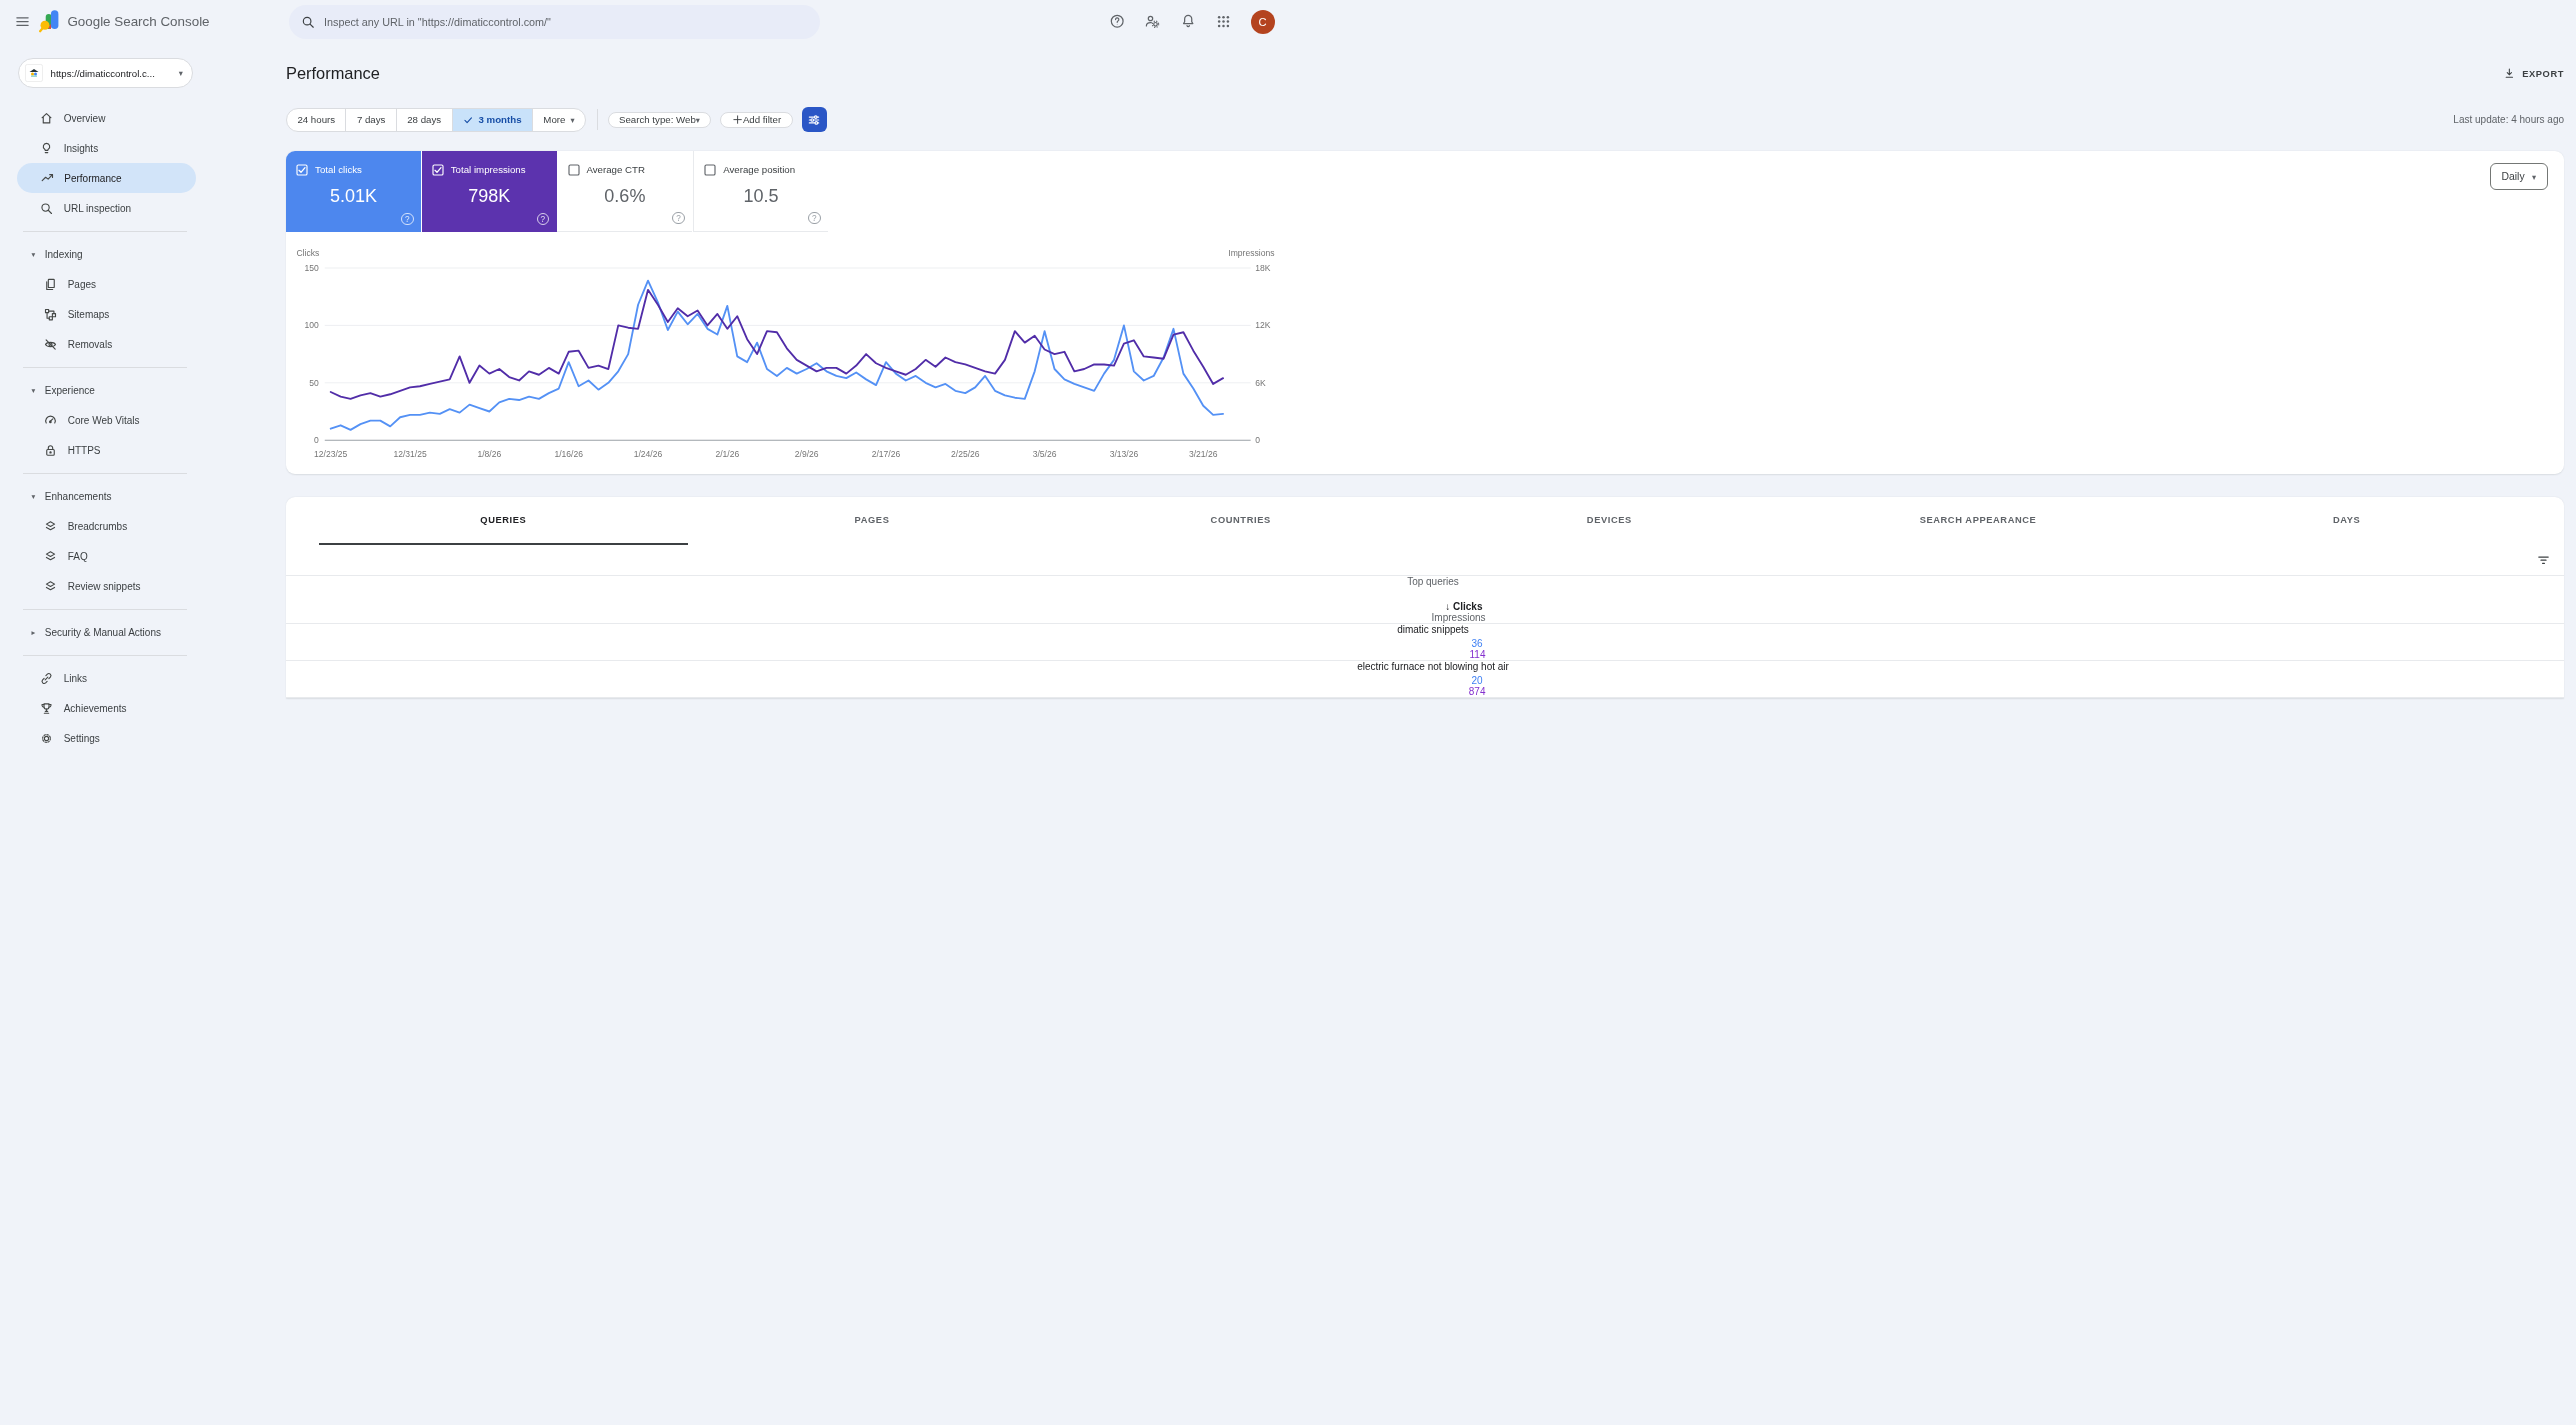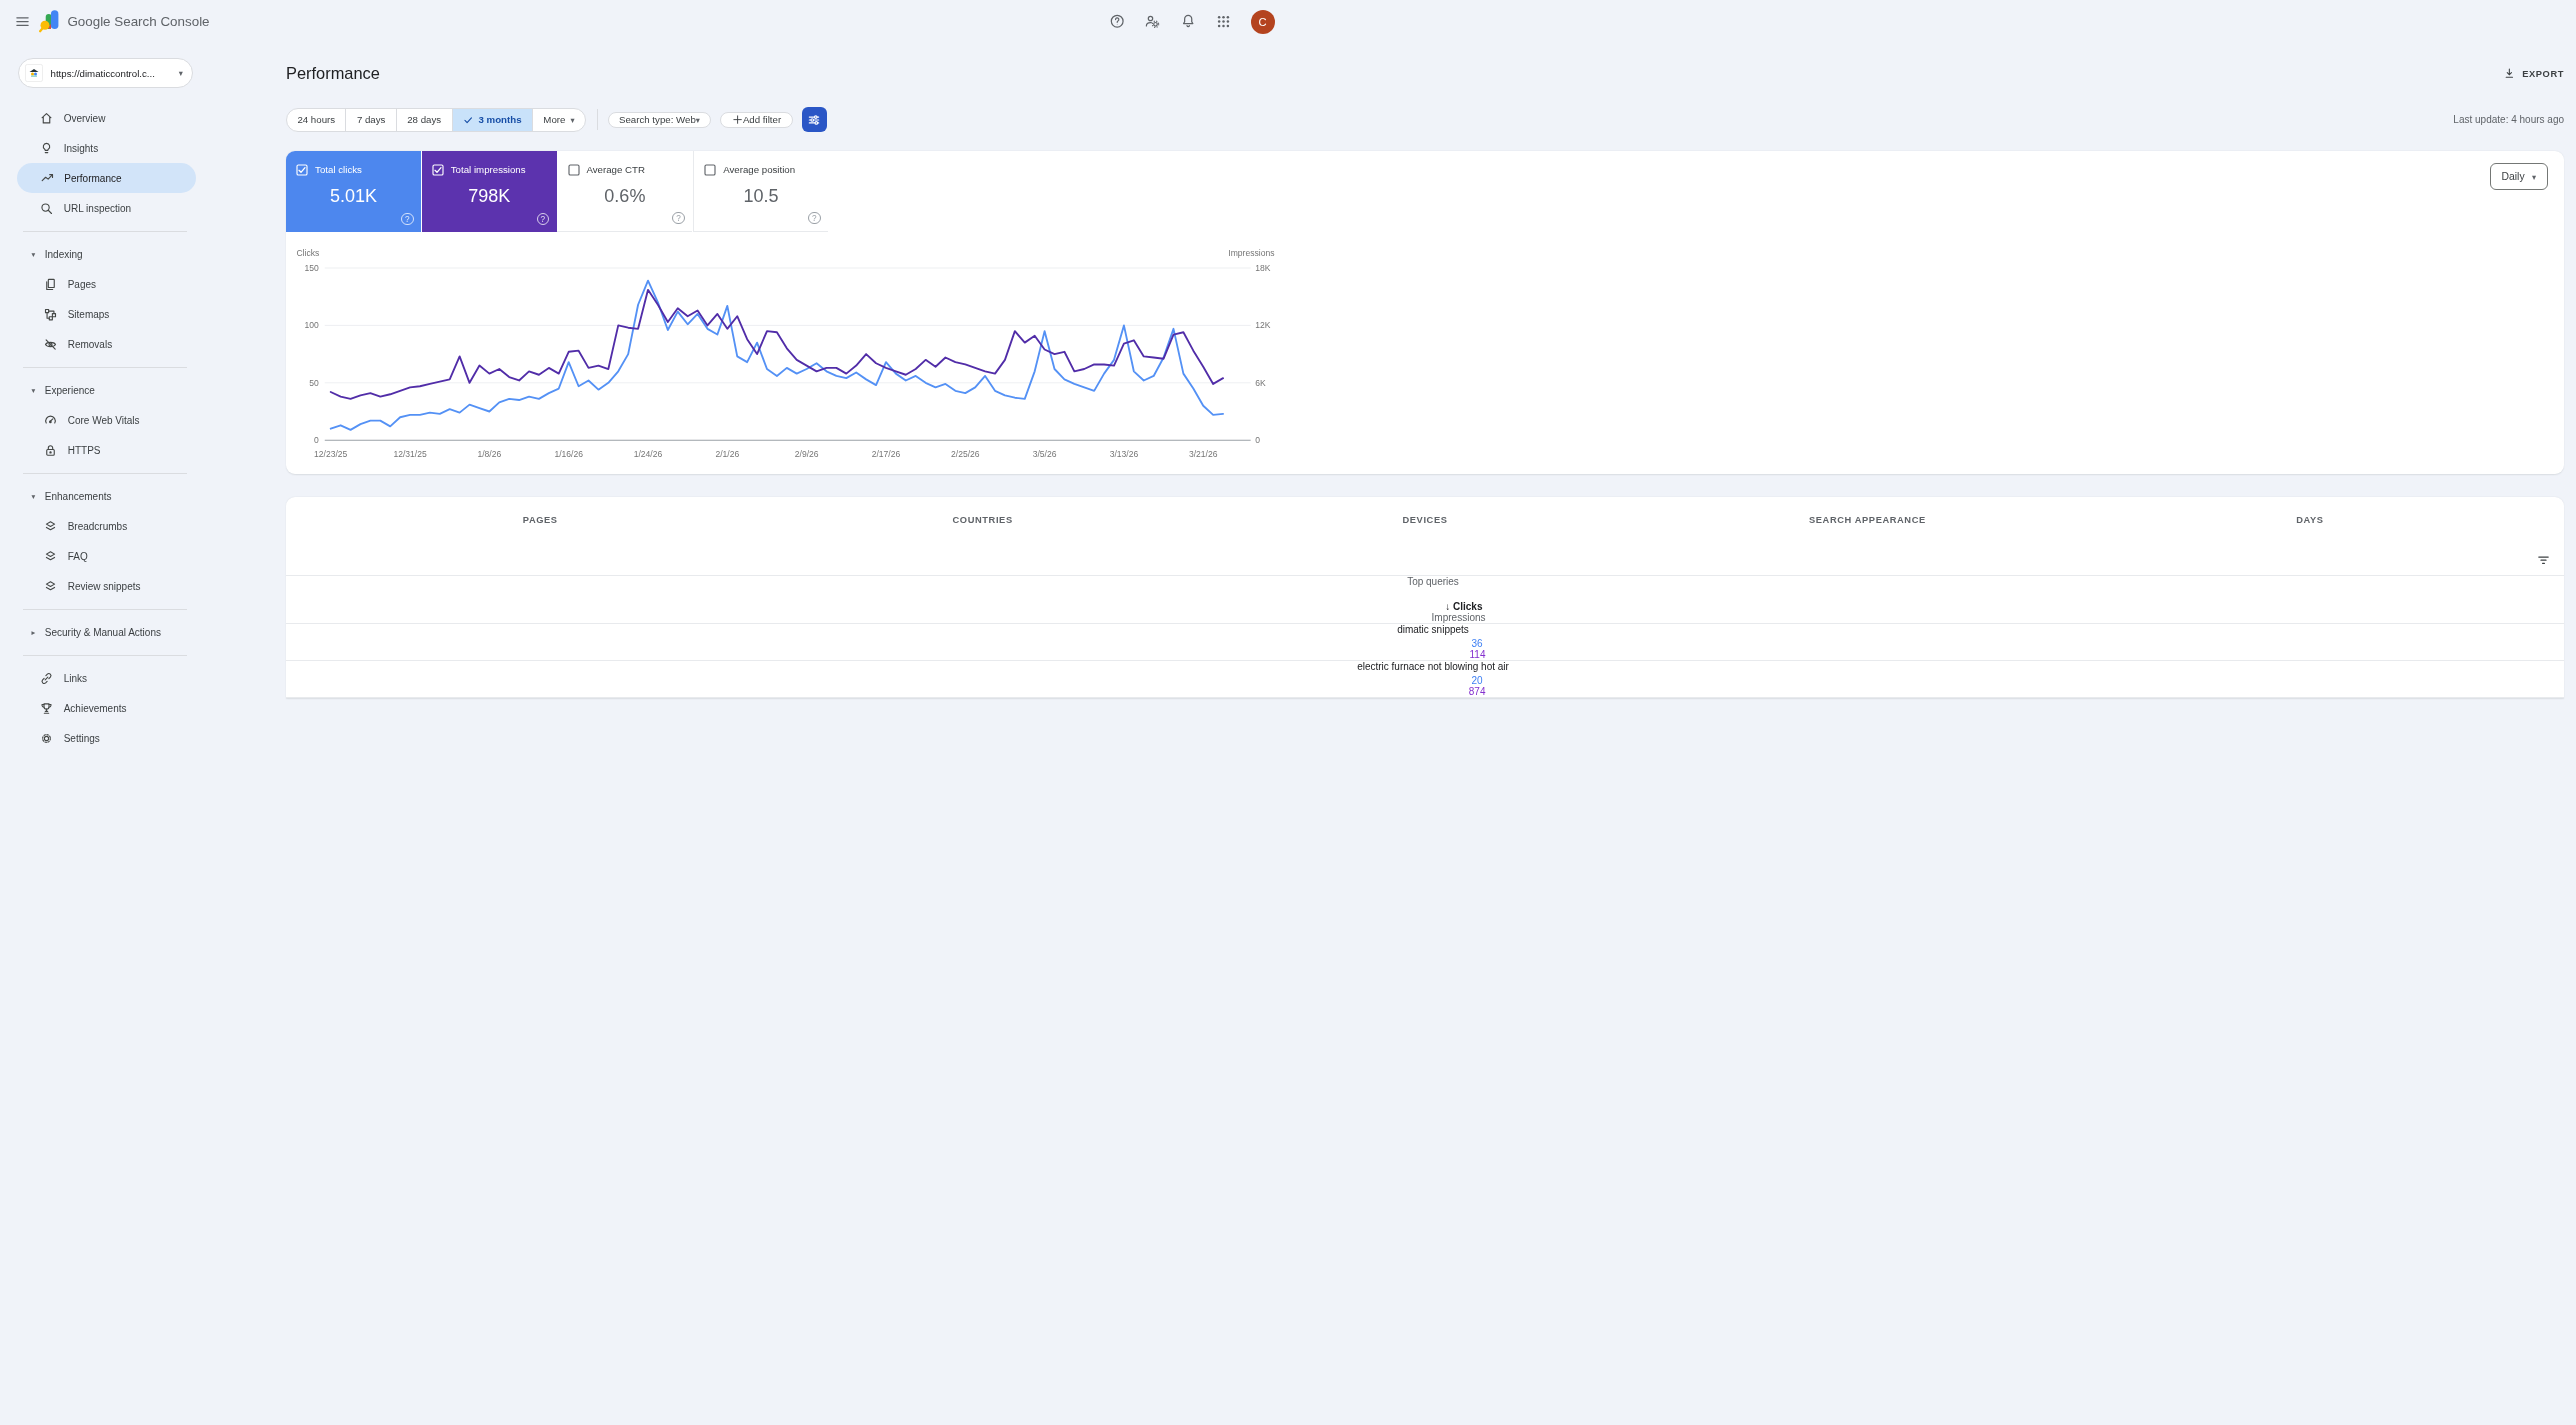--- a/index.html
+++ b/index.html
@@ -108,20 +108,27 @@
   </div>
   <div class="logo">
     <svg width="22.4" height="27" viewBox="0 0 30 36">
       <rect x="9" y="8" width="8" height="20" rx="4" fill="#34a853"></rect>
       <path d="M12 27 l4 -6 v7 z" fill="#ea4335"></path>
       <rect x="16" y="3" width="10" height="25" rx="5" fill="#4285f4"></rect>
       <circle cx="8" cy="23" r="6" fill="#fbbc04"></circle>
       <path d="M4.5 27.5 L1.5 31" stroke="#fbbc04" stroke-width="3" stroke-linecap="round"></path>
     </svg>
     <span class="logo-title">Google Search Console</span>
+  </div>
+  <div class="searchbar">
+    <svg width="14" height="14" viewBox="0 0 24 24">
+      <circle cx="10.5" cy="10.5" r="6.5" stroke="#3c4043" stroke-width="2" fill="none"></circle>
+      <path d="M15.5 15.5 L21 21" stroke="#3c4043" stroke-width="2" stroke-linecap="round"></path>
+    </svg>
+    <input type="text" placeholder="Inspect any URL in &quot;https://dimaticcontrol.com/&quot;" style="">
   </div>
   <div class="top-icons">
     <div class="icon-btn">
       <svg width="16.4" height="16.4" viewBox="0 0 24 24" fill="none" stroke="#5f6368" stroke-width="1.8">
         <circle cx="12" cy="12" r="8.6"></circle>
         <path d="M9.6 9.6 a2.4 2.4 0 1 1 3.5 2.1 c-.8.45-1.1 1-1.1 1.9" stroke-linecap="round"></path>
         <circle cx="12" cy="16.4" r="0.6" fill="#5f6368" stroke="none"></circle>
       </svg>
     </div>
     <div class="icon-btn">
@@ -478,20 +485,21 @@
         <text x="1017.6" y="302" text-anchor="middle" class="axis-text">3/5/26</text>
         <text x="1124" y="302" text-anchor="middle" class="axis-text">3/13/26</text>
         <text x="1230.4" y="302" text-anchor="middle" class="axis-text">3/21/26</text>
         <polyline points="60.0,263.6 73.3,259.0 86.6,265.1 99.9,257.4 113.2,252.8 126.5,252.8 139.8,260.5 153.1,248.2 166.4,245.1 179.7,245.1 193.0,242.0 206.3,243.6 219.6,237.4 232.9,242.0 246.2,231.3 259.5,235.9 272.8,240.5 286.1,228.2 299.4,223.6 312.7,225.1 326.0,220.5 339.3,223.6 352.6,215.9 365.9,209.7 379.2,174.3 392.5,206.6 405.8,198.9 419.1,211.2 432.4,202.0 445.7,186.6 459.0,163.5 472.3,97.3 485.6,64.9 498.9,94.2 512.2,131.2 525.5,106.5 538.8,123.5 552.1,109.6 565.4,129.6 578.7,137.3 592.0,98.8 605.3,166.6 618.6,174.3 631.9,148.1 645.2,183.5 658.5,192.8 671.8,182.0 685.1,189.7 698.4,183.5 711.7,175.8 725.0,186.6 738.3,192.8 751.6,195.8 764.9,188.1 778.2,197.4 791.5,205.1 804.8,174.3 818.1,189.7 831.4,198.9 844.7,192.8 858.0,202.0 871.3,208.2 884.6,203.5 897.9,212.8 911.2,215.9 924.5,208.2 937.8,192.8 951.1,212.8 964.4,218.9 977.7,222.0 991.0,223.6 1004.3,186.6 1017.6,132.7 1030.9,183.5 1044.2,197.4 1057.5,203.5 1070.8,208.2 1084.1,212.8 1097.4,189.7 1110.7,171.2 1124.0,125.0 1137.3,186.6 1150.6,198.9 1163.9,192.8 1177.2,168.1 1190.5,129.6 1203.8,189.7 1217.1,209.7 1230.4,232.8 1243.7,245.1 1257.0,243.6" fill="none" stroke="#5491f5" stroke-width="2.5" stroke-linejoin="round" stroke-linecap="round"></polyline>
         <polyline points="60.0,214.3 73.3,220.5 86.6,223.6 99.9,218.9 113.2,215.9 126.5,220.5 139.8,217.4 153.1,212.8 166.4,208.2 179.7,206.6 193.0,203.5 206.3,200.5 219.6,197.4 232.9,166.6 246.2,202.0 259.5,178.9 272.8,189.7 286.1,183.5 299.4,194.3 312.7,198.9 326.0,186.6 339.3,191.2 352.6,182.0 365.9,189.7 379.2,160.4 392.5,158.9 405.8,182.0 419.1,178.9 432.4,183.5 445.7,125.0 459.0,128.1 472.3,129.6 485.6,77.3 498.9,97.3 512.2,120.4 525.5,101.9 538.8,112.7 552.1,105.0 565.4,125.0 578.7,109.6 592.0,129.6 605.3,112.7 618.6,143.5 631.9,163.5 645.2,132.7 658.5,134.2 671.8,155.8 685.1,171.2 698.4,178.9 711.7,186.6 725.0,182.0 738.3,182.0 751.6,189.7 764.9,178.9 778.2,163.5 791.5,175.8 804.8,182.0 818.1,186.6 831.4,191.2 844.7,183.5 858.0,171.2 871.3,180.4 884.6,168.1 897.9,174.3 911.2,177.4 924.5,182.0 937.8,186.6 951.1,189.7 964.4,171.2 977.7,132.7 991.0,148.1 1004.3,138.9 1017.6,157.3 1030.9,163.5 1044.2,160.4 1057.5,186.6 1070.8,183.5 1084.1,177.4 1097.4,177.4 1110.7,178.9 1124.0,149.6 1137.3,145.0 1150.6,166.6 1163.9,168.1 1177.2,169.7 1190.5,137.3 1203.8,134.2 1217.1,158.9 1230.4,180.4 1243.7,203.5 1257.0,195.8" fill="none" stroke="#512da8" stroke-width="2.5" stroke-linejoin="round" stroke-linecap="round"></polyline>
       </svg>
   </section>
 
   <section class="table-card">
     <div class="tabs" id="tabs">
+        <div class="tab active">QUERIES</div>
         <div class="tab">PAGES</div>
         <div class="tab">COUNTRIES</div>
         <div class="tab">DEVICES</div>
         <div class="tab">SEARCH APPEARANCE</div>
         <div class="tab">DAYS</div>
       </div>
     <div class="table-toolbar">
       <svg width="15" height="15" viewBox="0 0 24 24" stroke="#3c4043" stroke-width="2" stroke-linecap="round">
         <path d="M4.5 8 h15 M8 13 h8 M10.5 18 h3"></path>
       </svg>

